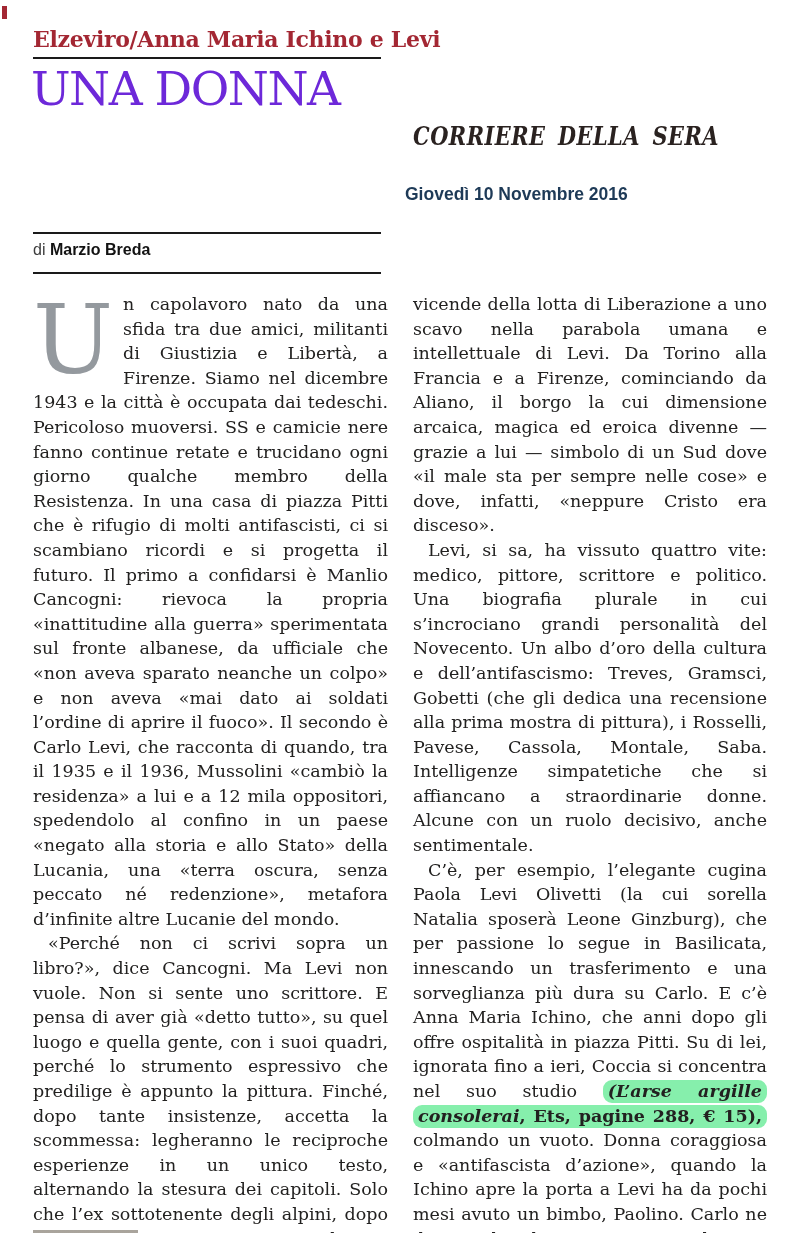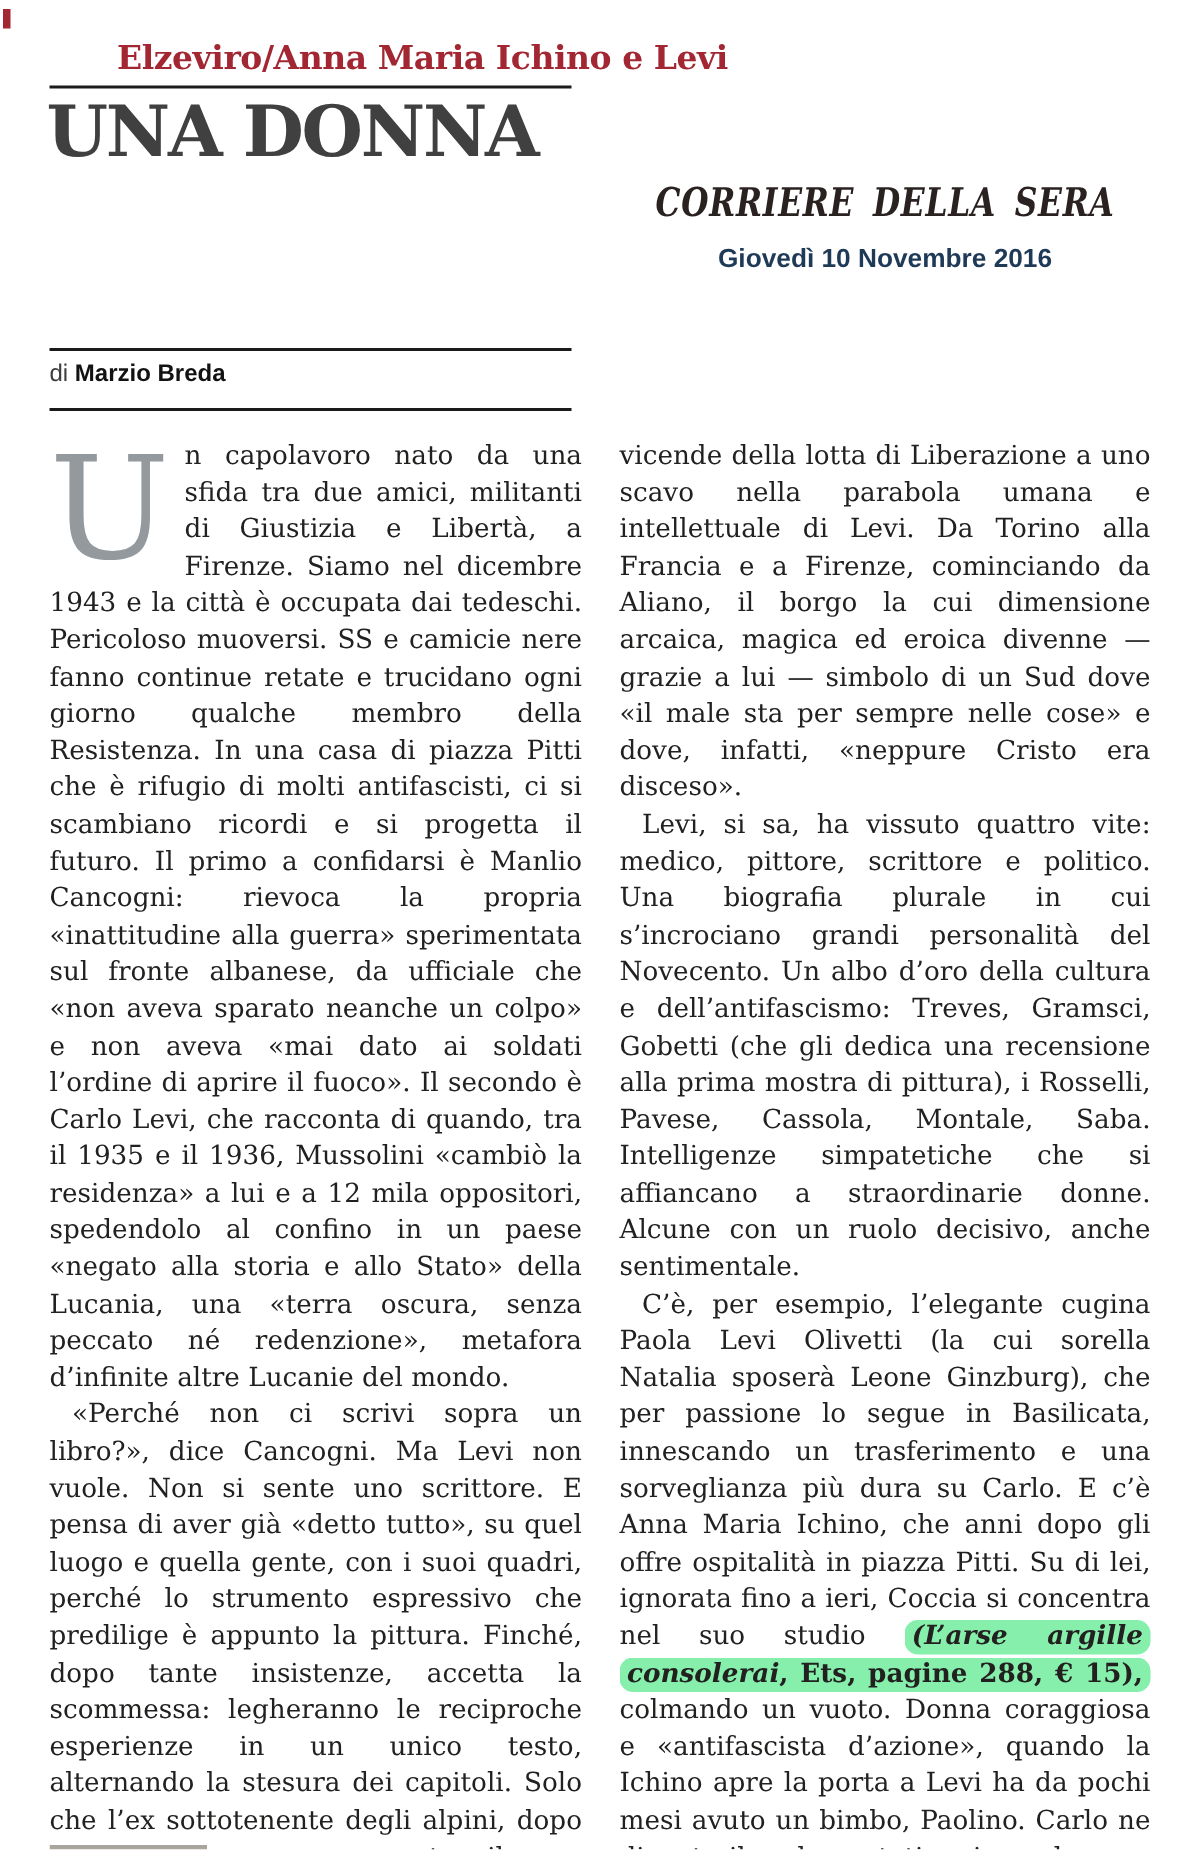--- a/index.html
+++ b/index.html
@@ -4,38 +4,38 @@
 <style>
   html,body{margin:0;padding:0;background:#ffffff;}
   .page{position:relative;width:794px;height:1233px;background:#ffffff;overflow:hidden;
         font-family:"DejaVu Serif",serif;color:#222120;}
 
   
   .edge-mark{position:absolute;left:2px;top:6px;width:5px;height:13px;background:#a32733;}
 
   
   .kicker{position:absolute;left:33px;top:26px;font-size:22px;font-weight:bold;
-          letter-spacing:-0.3px;color:#a32733;white-space:nowrap;margin-left:45px;}
+          letter-spacing:-0.3px;color:#a32733;white-space:nowrap;}
   .rule{position:absolute;left:33px;width:348px;height:2px;background:#1a1a1a;}
   .kicker-rule{top:57px;}
-  .headline{position:absolute;left:31px;top:62px;margin:0;font-weight:bold;
-            font-size:47px;line-height:54px;letter-spacing:-1.5px;color:#404040;}
+  .headline{position:absolute;left:31px;top:62px;margin:0;font-weight:normal;
+            font-size:47px;line-height:54px;letter-spacing:-1.5px;color:#6d28d9;}
   .headline .hl{display:block;}
   .byline-rule-top{top:232px;height:2px;}
   .byline{position:absolute;left:33px;top:241px;font-family:"Liberation Sans",sans-serif;
           font-size:16px;color:#3d3d3d;}
   .byline .byline-name{font-weight:bold;color:#121212;}
   .byline-rule-bottom{top:272px;height:2px;}
 
   
-  .masthead{position:absolute;left:405px;top:120px;width:370px;text-align:center;}
+  .masthead{position:absolute;left:405px;top:120px;width:370px;text-align:left;}
   .logo{display:inline-block;font-family:"DejaVu Serif",serif;font-weight:bold;font-style:italic;
         font-size:22px;color:#2a2220;letter-spacing:0.5px;word-spacing:5px;white-space:nowrap;
         transform:scale(0.95,1.2);transform-origin:center top;}
-  .mast-date{margin-top:16px;font-family:"Liberation Sans",sans-serif;font-weight:bold;
+  .mast-date{margin-top:38px;font-family:"Liberation Sans",sans-serif;font-weight:bold;
         font-size:17.5px;color:#1e3a57;}
 
   
   .body-cols{position:absolute;left:33px;top:292px;width:734px;display:flex;gap:25px;}
   .col{width:355px;font-size:17.5px;line-height:24.6px;text-align:justify;
        -webkit-hyphens:auto;hyphens:auto;}
   .col-right{width:354px;}
   .para{margin:0;}
   .para.indent{text-indent:15px;}
 

